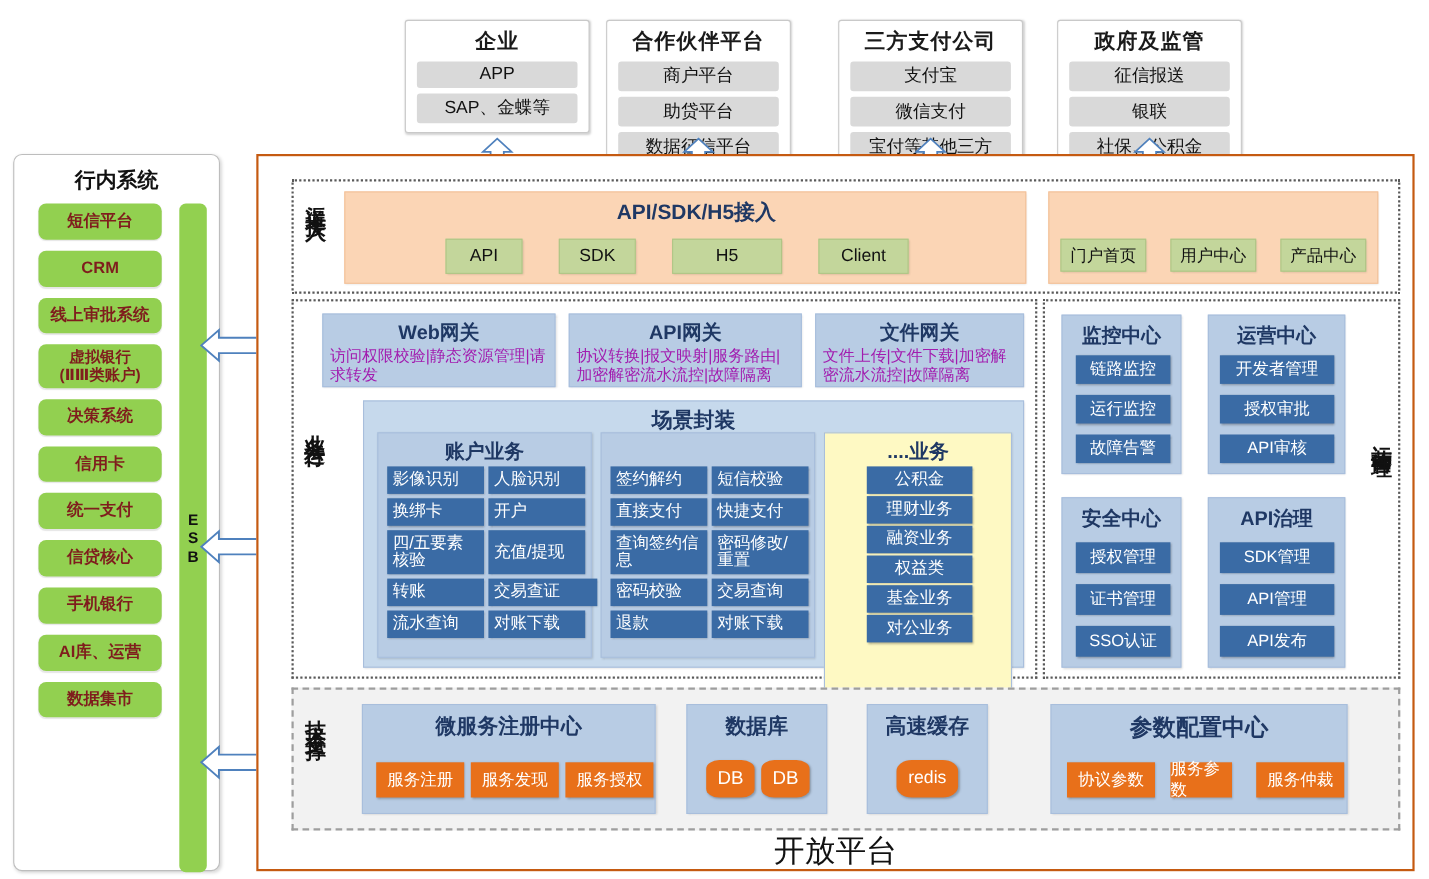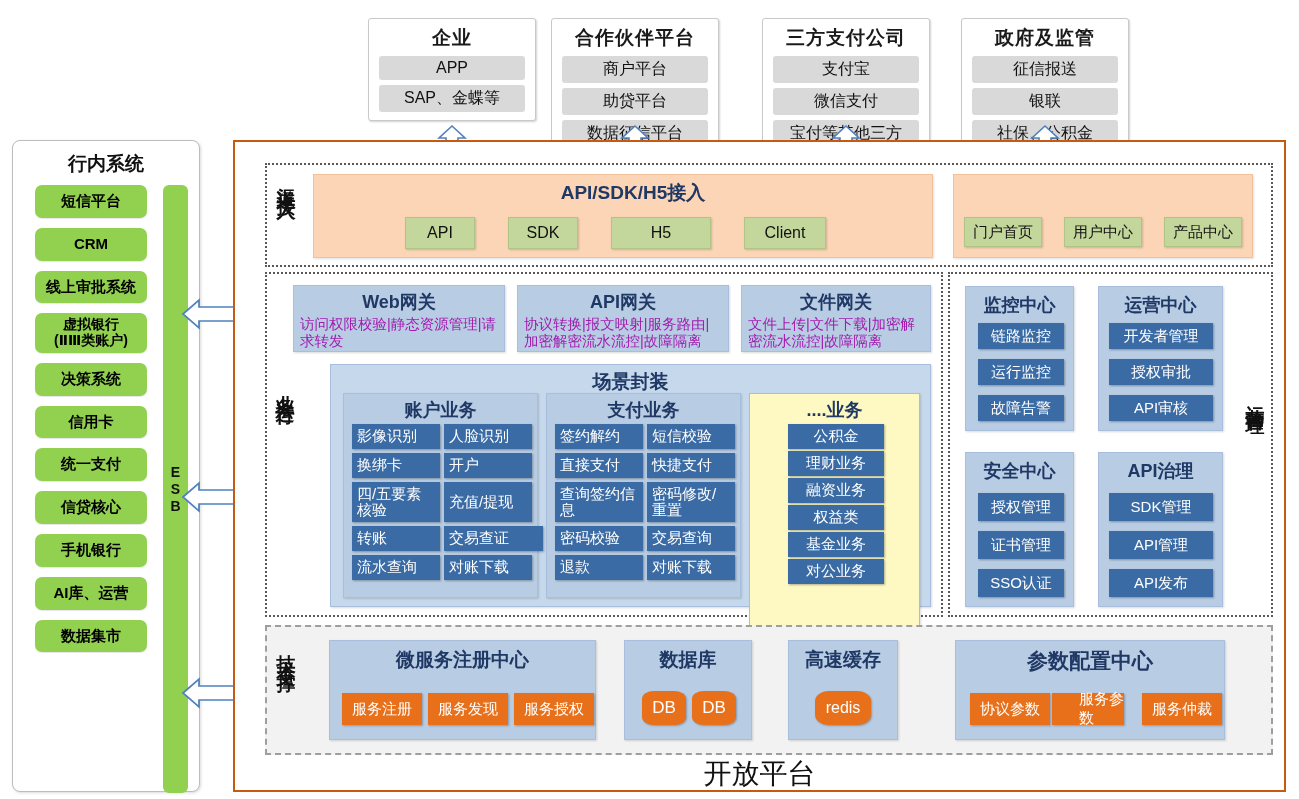--- a/index.html
+++ b/index.html
@@ -35,21 +35,21 @@
     left:12px; top:140px; width:188px; height:652px;
     background:#ffffff; border:1px solid #bdbdbd; border-radius:8px;
     box-shadow:1px 1px 3px rgba(0,0,0,.15);
   }
   #bank-title {
     text-align:center; font-size:19px; font-weight:bold; color:#111;
     margin-top:10px;
   }
   .bank-col { position:absolute; left:22px; top:44px; width:112px; }
   .bank-item {
-    background:#92d050; color:#000000; font-weight:bold; font-size:15px;
+    background:#92d050; color:#7f1d1d; font-weight:bold; font-size:15px;
     text-align:center; border-radius:7px; margin-bottom:10px;
     padding:8px 2px; line-height:1.12;
     box-shadow:0 1px 1px rgba(0,0,0,.10);
   }
   .bank-item.two { padding:4px 2px; font-size:14px; }
   #esb-bar {
     position:absolute; left:150px; top:44px; width:25px; height:608px;
     background:#92d050; border-radius:6px;
     display:flex; flex-direction:column; align-items:center;
     justify-content:center; gap:1px;
@@ -267,21 +267,20 @@
       <div class="navybox" style="left:100px;top:59px;  width:88px; height:25px;">开户</div>
       <div class="navybox" style="left:8px;  top:88px;  width:88px; height:40px;">四/五要素核验</div>
       <div class="navybox" style="left:100px;top:88px;  width:88px; height:40px;">充值/提现</div>
       <div class="navybox" style="left:8px;  top:132px; width:88px; height:25px;">转账</div>
       <div class="navybox" style="left:100px;top:132px; width:99px; height:25px;">交易查证</div>
       <div class="navybox" style="left:8px;  top:161px; width:88px; height:25px;">流水查询</div>
       <div class="navybox" style="left:100px;top:161px; width:88px; height:25px;">对账下载</div>
     </div>
 
     <div class="bluebox" style="left:215px; top:28px; width:195px; height:205px; background:#b8cce4;">
-      <div class="bluebox-title">支付业务</div>
       <div class="navybox" style="left:8px;  top:30px;  width:88px; height:25px;">签约解约</div>
       <div class="navybox" style="left:100px;top:30px;  width:88px; height:25px;">短信校验</div>
       <div class="navybox" style="left:8px;  top:59px;  width:88px; height:25px;">直接支付</div>
       <div class="navybox" style="left:100px;top:59px;  width:88px; height:25px;">快捷支付</div>
       <div class="navybox" style="left:8px;  top:88px;  width:88px; height:40px;">查询签约信息</div>
       <div class="navybox" style="left:100px;top:88px;  width:88px; height:40px;">密码修改/重置</div>
       <div class="navybox" style="left:8px;  top:132px; width:88px; height:25px;">密码校验</div>
       <div class="navybox" style="left:100px;top:132px; width:88px; height:25px;">交易查询</div>
       <div class="navybox" style="left:8px;  top:161px; width:88px; height:25px;">退款</div>
       <div class="navybox" style="left:100px;top:161px; width:88px; height:25px;">对账下载</div>
@@ -348,16 +347,16 @@
   </div>
 
   <div class="bluebox" style="left:521px; top:13px; width:110px; height:100px;">
     <div class="panel-title" style="font-size:19px;">高速缓存</div>
     <div class="redis-cyl" style="left:26px; top:50px; width:56px; height:34px;">redis</div>
   </div>
 
   <div class="bluebox" style="left:688px; top:13px; width:270px; height:100px;">
     <div class="panel-title" style="font-size:21px;text-align:center;">参数配置中心</div>
     <div class="orange-chip" style="left:14px; top:52px; width:80px; height:32px;">协议参数</div>
-    <div class="orange-chip" style="left:96px; top:52px; width:72px; height:32px;padding-left:27px;">服务参数</div>
+    <div class="orange-chip" style="left:108px; top:52px; width:56px; height:32px;">服务参数</div>
     <div class="orange-chip" style="left:186px; top:52px; width:80px; height:32px;">服务仲裁</div>
   </div>
 </div>
 
 </body></html>

